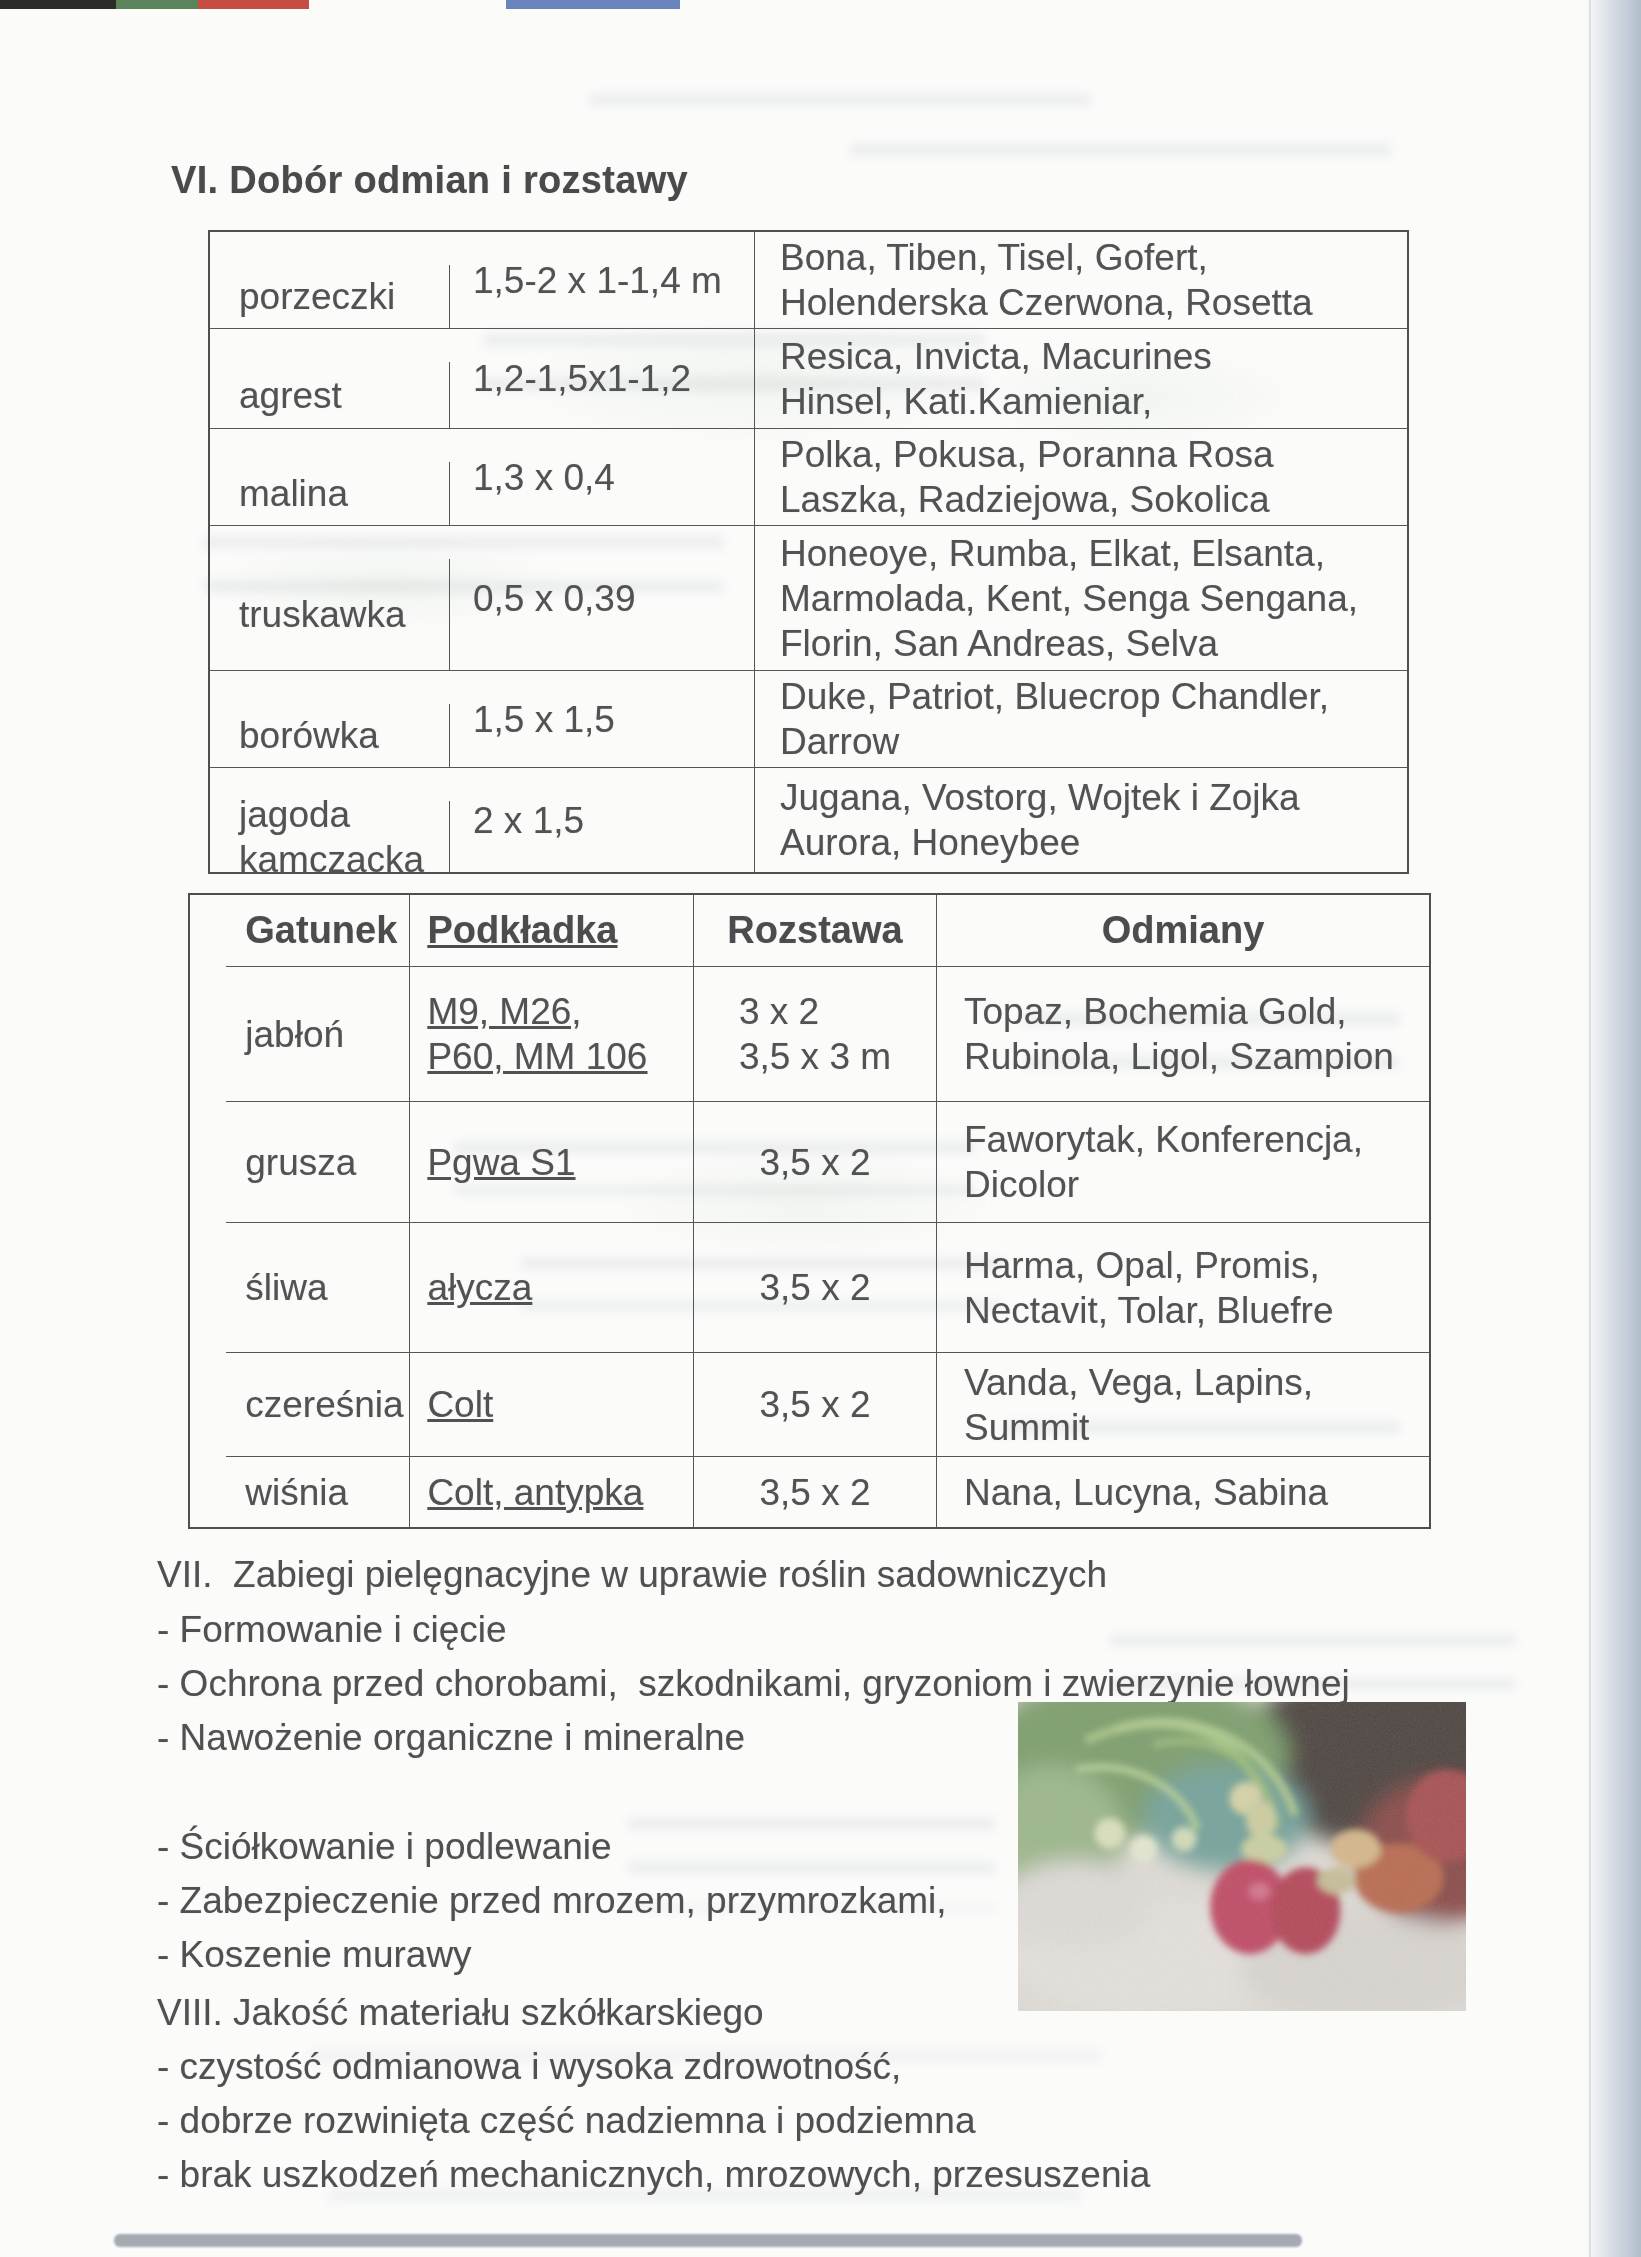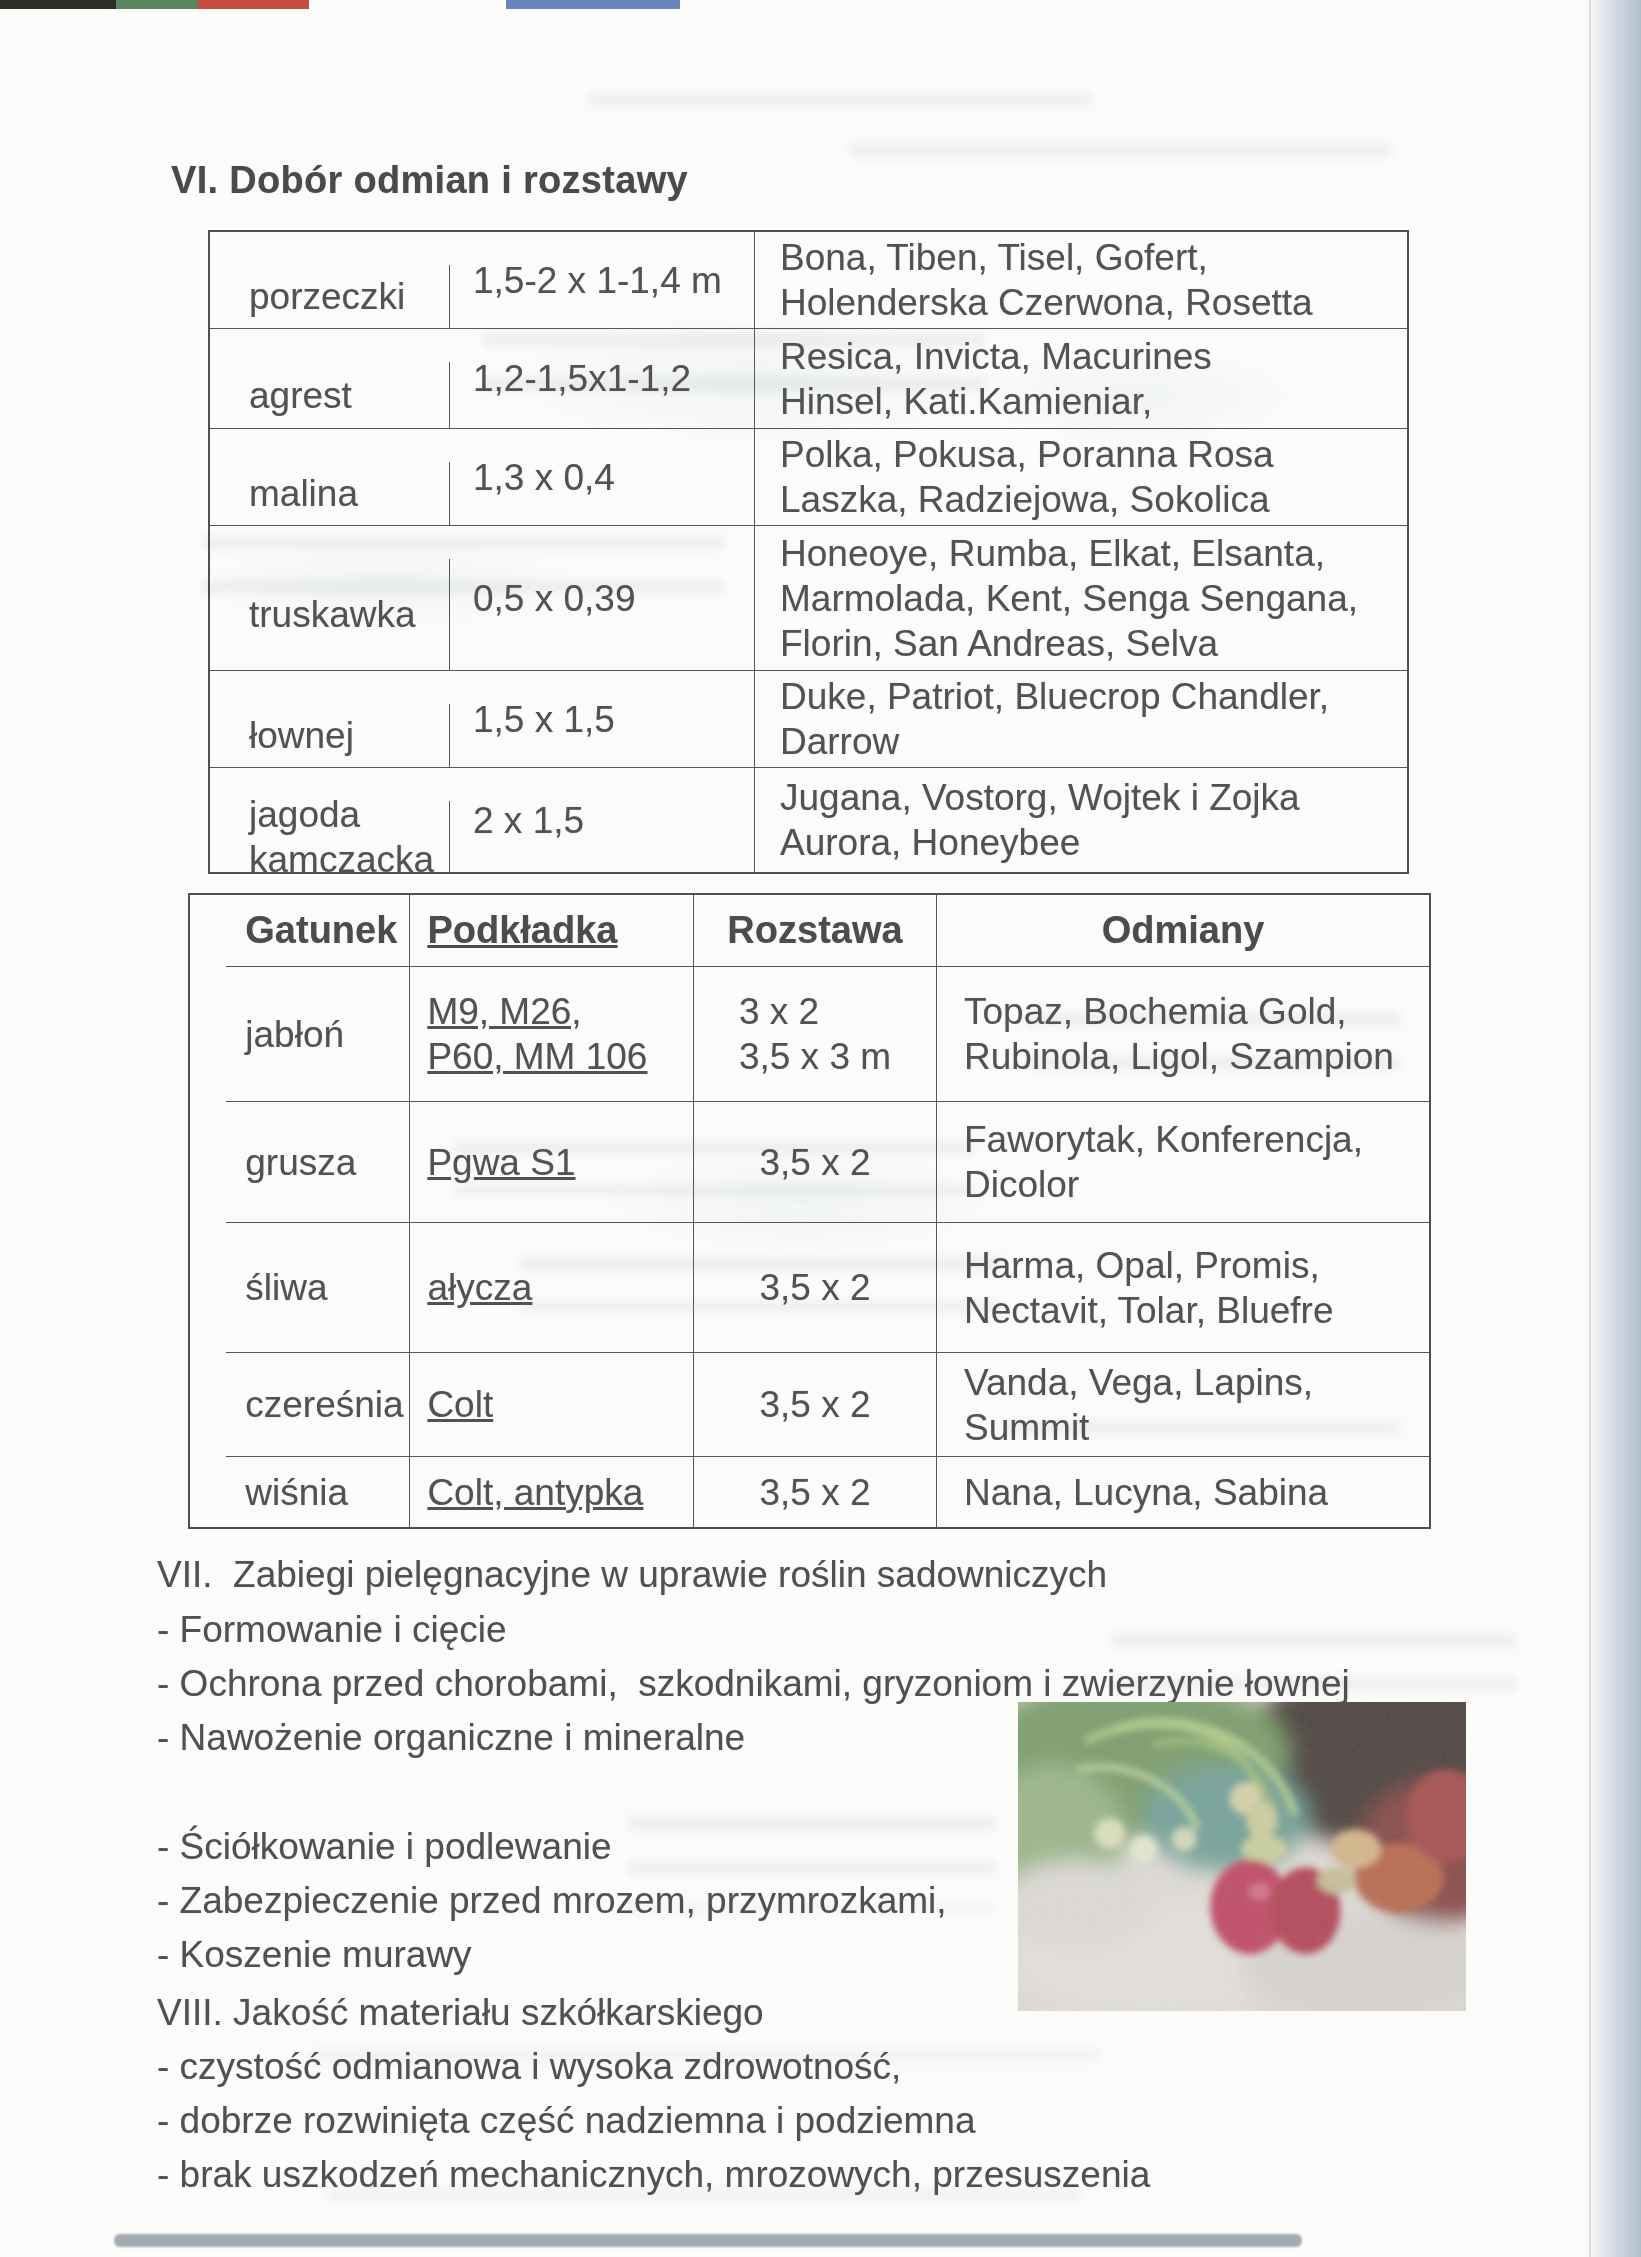--- a/index.html
+++ b/index.html
@@ -46,21 +46,21 @@
   }
   .tbl .c{
     border-right:1.9px solid #565656;border-bottom:1.9px solid #565656;
     display:flex;align-items:center;white-space:pre;box-sizing:border-box;
   }
   .tbl .c.lastcol{border-right:none;}
   .tbl .c.lastrow{border-bottom:none;}
   .t1{left:208px;top:230px;width:1197px;
       grid-template-columns:240px 305px 1fr;
       grid-template-rows:97px 100px 97px 145px 97px 104px;}
-  .t1 .species{padding-left:39px;margin-top:33px;}
+  .t1 .species{padding-left:29px;margin-top:33px;}
   .t1 .spacing{padding-left:23px;}
   .t1 .varieties{padding-left:25px;}
   .t2{left:188px;top:893px;width:1239px;
       grid-template-columns:220px 284px 243px 1fr;
       grid-template-rows:72px 135px 121px 130px 104px 70px;}
   .t2 .hdr{font-weight:bold;font-size:38px;color:#4c4c4e;}
   .t2 .gat{padding-left:19.3px;margin-left:36px;}
   .t2 .pod{padding-left:17.4px;text-decoration:underline;}
   .t2 .roz{justify-content:center;}
   .t2 .odm{padding-left:27px;}
@@ -118,21 +118,21 @@
     <div class="c spacing">1,3 x 0,4</div>
     <div class="c varieties lastcol">Polka, Pokusa, Poranna Rosa
 Laszka, Radziejowa, Sokolica</div>
 
     <div class="c species">truskawka</div>
     <div class="c spacing">0,5 x 0,39</div>
     <div class="c varieties lastcol">Honeoye, Rumba, Elkat, Elsanta,
 Marmolada, Kent, Senga Sengana,
 Florin, San Andreas, Selva</div>
 
-    <div class="c species">łownej</div>
+    <div class="c species">borówka</div>
     <div class="c spacing">1,5 x 1,5</div>
     <div class="c varieties lastcol">Duke, Patriot, Bluecrop Chandler,
 Darrow</div>
 
     <div class="c species lastrow">jagoda
 kamczacka</div>
     <div class="c spacing lastrow">2 x 1,5</div>
     <div class="c varieties lastcol lastrow">Jugana, Vostorg, Wojtek i Zojka
 Aurora, Honeybee</div>
   </div>

